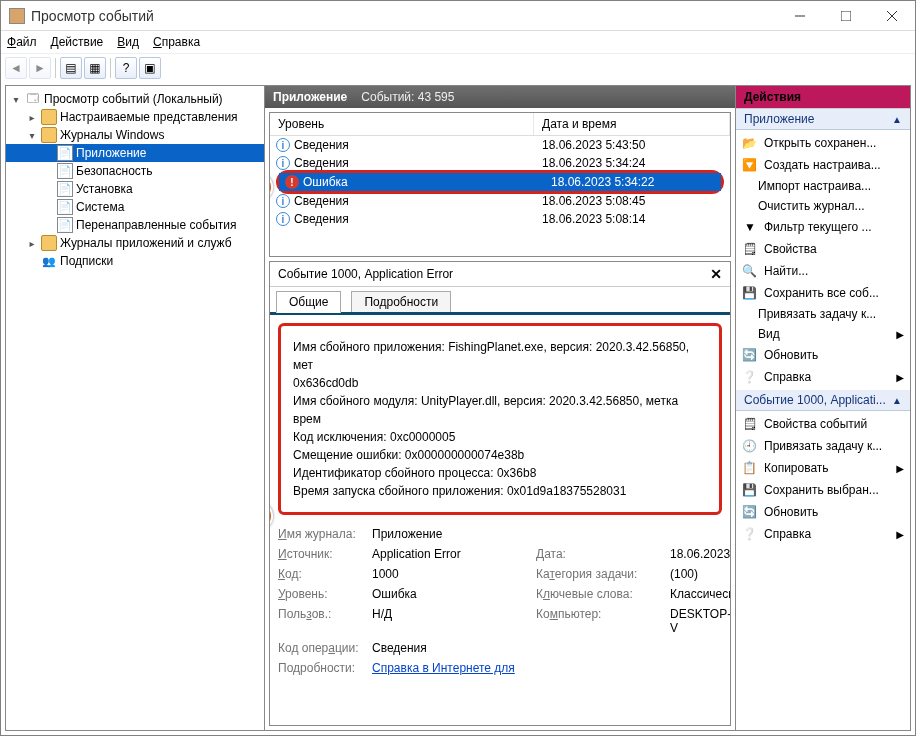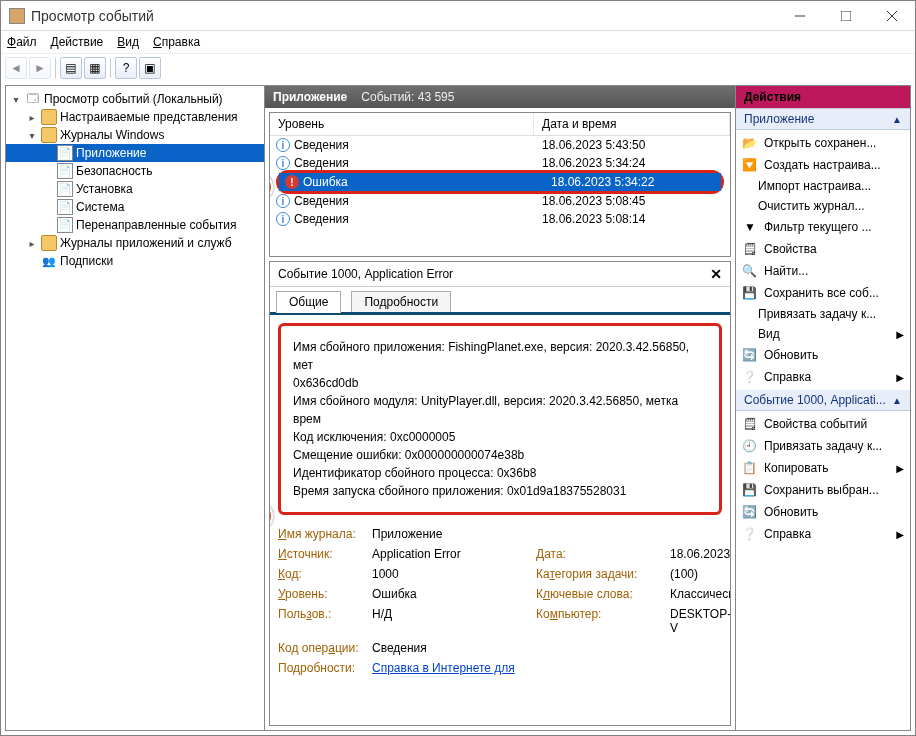--- a/index.html
+++ b/index.html
@@ -66,21 +66,21 @@
   .detail-box{flex:1;border:1px solid #888;margin:0 4px 4px;display:flex;flex-direction:column;overflow:hidden;background:#fff}
   .detail-head{display:flex;align-items:center;justify-content:space-between;padding:4px 8px;background:#fff;border-bottom:1px solid #ccc}
   .close-x{font-size:14px;font-weight:bold;cursor:default}
   .tabs{display:flex;padding:4px 6px 0;gap:10px;border-bottom:3px solid #0c4a6e}
   .tab{padding:3px 12px;border:1px solid #aaa;border-bottom:none;background:#f5f5f5}
   .tab.active{background:#fff;border-bottom:1px solid #fff;margin-bottom:-1px}
   .detail-body{flex:1;overflow:auto;padding:8px}
   .red-box{border:3px solid #d8231b;border-radius:6px;padding:12px;position:relative;line-height:1.5}
   .red-box .badge{left:-36px;bottom:-18px}
   .meta-grid{display:grid;grid-template-columns:90px 160px 130px 1fr;row-gap:6px;column-gap:4px;margin-top:12px;font-size:12px}
-  .meta-grid .lab{color:#a16207}
+  .meta-grid .lab{color:#737373}
   .meta-grid .lab u{text-decoration:underline}
   .link{color:#0645ca;text-decoration:underline}
   
   .actions-pane{width:175px;border:1px solid #888;border-left:none;background:#fff;display:flex;flex-direction:column}
   .actions-title{background:#be185d;border-bottom:1px solid #ccc;font-weight:bold;padding:4px 8px}
   .act-section{background:#e8eef9;border-bottom:1px solid #bcd;padding:3px 8px;display:flex;justify-content:space-between;align-items:center;color:#14357a;font-size:12px}
   .act-section .arrow{font-size:10px;color:#14357a}
   .act-list{padding:2px 0}
   .act-item{display:flex;align-items:center;gap:6px;padding:3px 6px;white-space:nowrap;overflow:hidden;text-overflow:ellipsis}
   .act-item.sub{padding-left:22px}

